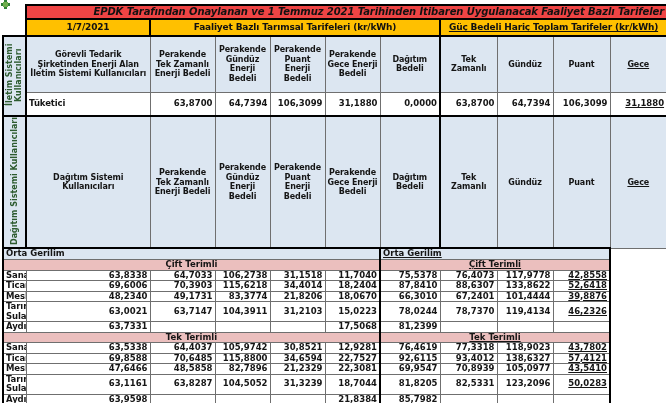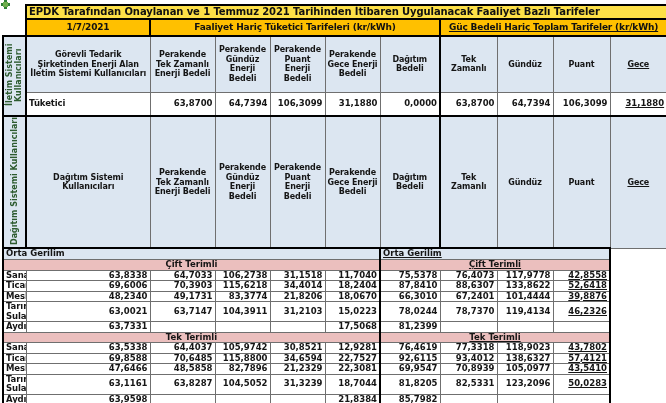--- a/index.html
+++ b/index.html
@@ -24,22 +24,22 @@
   }
   td.ghost{border:none;background:transparent;}
   
   tr.r-title{height:14px;} tr.r-orange{height:17px;}
   tr.r-head1{height:56px;} tr.r-cons{height:24px;}
   tr.r-head2{height:50px;}
   tr.band-v,tr.band-t{height:10px;}
   tr.data-row{height:10.5px;}
 
   .c-title{
-    border:2px solid #000;text-align:left;font-size:10px;letter-spacing:-0.1px;
-    background:#fde047;color:#111;
+    border:2px solid #000;text-align:right;font-size:10px;letter-spacing:-0.1px;
+    background:#ef4444;color:#111;font-style:italic;
   }
   .c-orange{
     background:#FFC000;border:2px solid #000;text-align:center;
     font-size:9px;letter-spacing:-0.15px;color:#111;margin-top:12px;
   }
   .c-side{
     background:#DCE6F1;border:2px solid #000;text-align:center;padding:0;
   }
   .c-side .vert{
     writing-mode:vertical-rl;transform:rotate(180deg);
@@ -88,21 +88,21 @@
 
     <tbody>
         <tr class="r-title">
       <td class="ghost"></td>
       <td colspan="10" class="c-title">EPDK Tarafından Onaylanan ve 1 Temmuz 2021 Tarihinden İtibaren Uygulanacak Faaliyet Bazlı Tarifeler</td>
     </tr>
 
     <tr class="r-orange">
       <td class="ghost"></td>
       <td class="c-orange">1/7/2021</td>
-      <td colspan="5" class="c-orange thickL">Faaliyet Hariç Tüketici Tarifeleri (kr/kWh)</td>
+      <td colspan="5" class="c-orange thickL">Faaliyet Bazlı Tarımsal Tarifeleri (kr/kWh)</td>
       <td colspan="4" class="c-orange thickL thickR">Güç Bedeli Hariç Toplam Tarifeler (kr/kWh)</td>
     </tr>
 
     <tr class="r-head1">
       <td rowspan="2" class="c-side">
         <div class="vert wrapcap">İletim Sistemi Kullanıcıları</div>
       </td>
       <td class="c-head thickL">Görevli Tedarik Şirketinden Enerji Alan İletim Sistemi Kullanıcıları</td>
       <td class="c-head">Perakende Tek Zamanlı Enerji Bedeli</td>
       <td class="c-head">Perakende Gündüz Enerji Bedeli</td>

